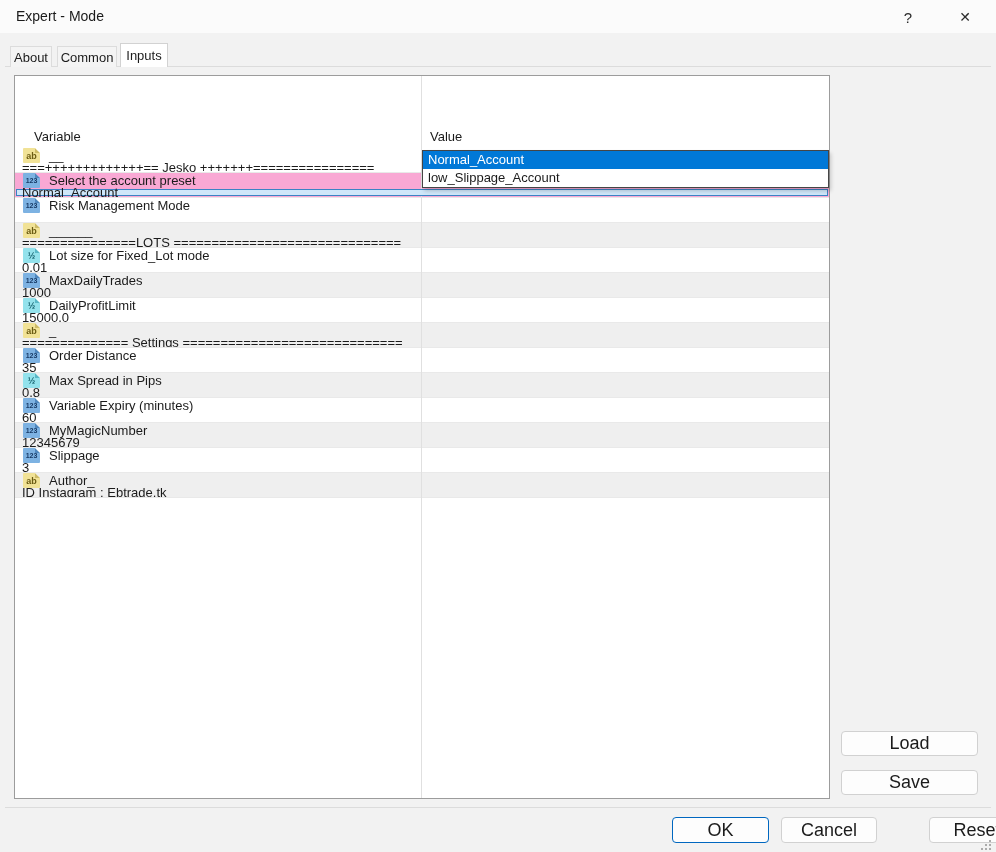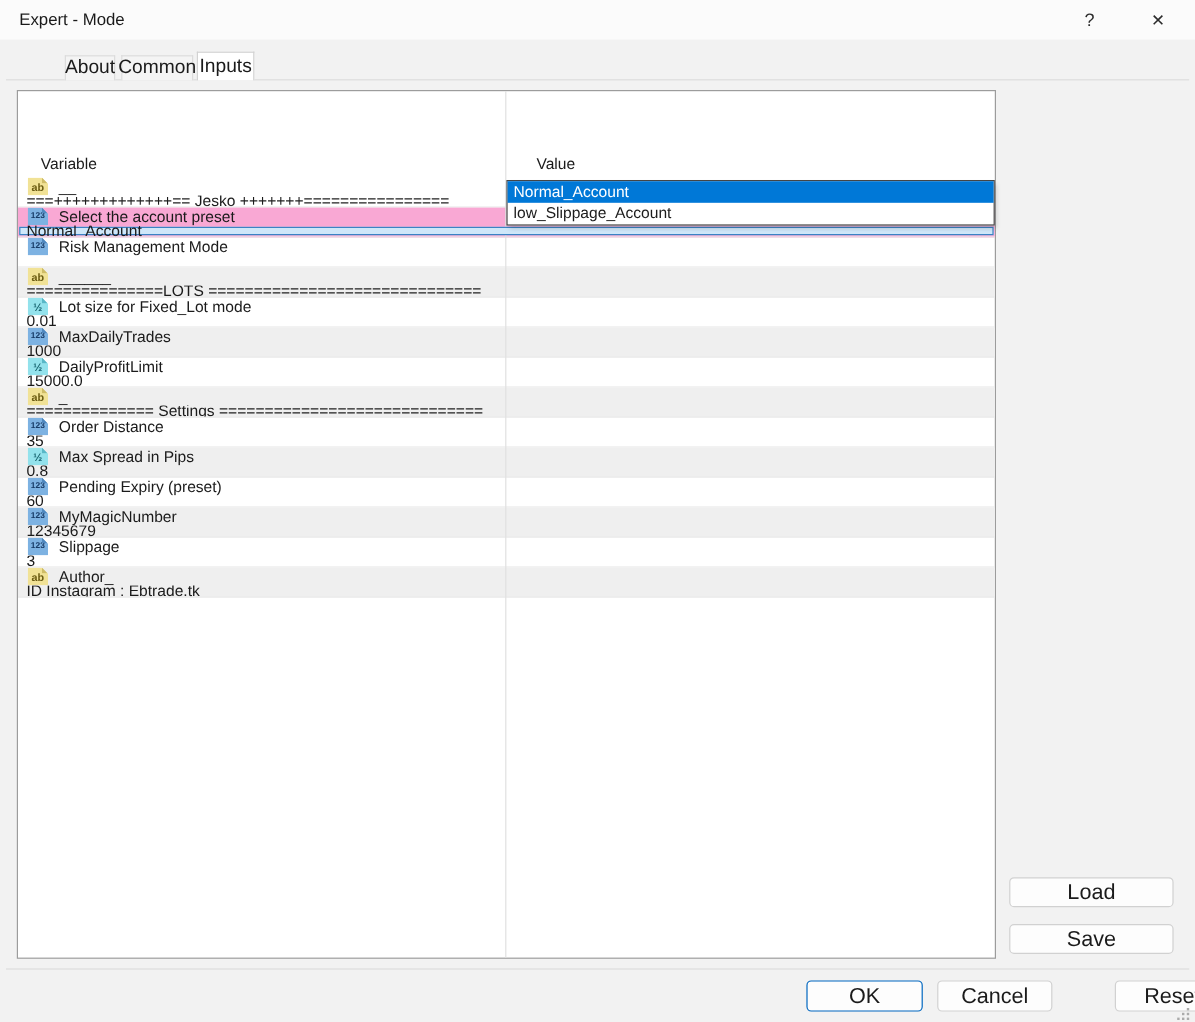--- a/index.html
+++ b/index.html
@@ -9,36 +9,36 @@
   
   .titlebar{position:absolute;left:0;top:0;width:996px;height:33px;background:#fbfbfb;}
   .title{position:absolute;left:16px;top:8px;font-size:14px;color:#1a1a1a;}
   .tb-btn{position:absolute;top:4px;width:26px;height:26px;display:flex;align-items:center;
     justify-content:center;color:#2b2b2b;font-size:15px;}
   .tb-help{left:895px;}
   .tb-close{left:952px;font-size:14px;}
 
   
   .tab{position:absolute;top:46px;height:21px;box-sizing:border-box;background:#f4f4f4;
-    border:1px solid #dcdcdc;border-bottom:none;font-size:16px;display:flex;
-    align-items:center;justify-content:center;z-index:1;margin-left:44px;}
+    border:1px solid #dcdcdc;border-bottom:none;font-size:13px;display:flex;
+    align-items:center;justify-content:center;z-index:1;}
   .tab-about{left:10px;width:42px;}
   .tab-common{left:57px;width:60px;}
   .tab-inputs{left:120px;width:48px;top:43px;height:24px;background:#ffffff;
     border-color:#d2d2d2;z-index:3;}
   .stripline{position:absolute;left:5px;top:66px;width:986px;height:1px;background:#dcdcdc;z-index:0;}
   .page-bottom{position:absolute;left:5px;top:807px;width:986px;height:1px;background:#dcdcdc;}
 
   
   .ptable{position:absolute;left:14px;top:75px;width:816px;height:724px;background:#fff;
     border:1px solid #9c9c9c;box-sizing:border-box;font-size:13px;}
   .coldiv{position:absolute;left:406px;top:0;bottom:0;width:1px;background:#e0e0e0;z-index:1;}
   .thead{display:flex;height:24px;align-items:center;margin-top:48px;}
   .th-var{width:406px;box-sizing:border-box;padding-left:19px;}
-  .th-val{flex:1;padding-left:26px;}
+  .th-val{flex:1;padding-left:9px;}
   .row{display:flex;height:25px;box-sizing:border-box;border-bottom:1px solid #e9e9e9;flex-direction:column;}
   .row.g{background:#efefef;}
   .row.sel{background:#f9a8d4;}
   .cell-var{width:406px;box-sizing:border-box;display:flex;align-items:center;
     padding-left:8px;gap:9px;overflow:hidden;}
   .cell-val{flex:1;position:relative;display:flex;align-items:center;padding-left:7px;
     white-space:nowrap;overflow:hidden;}
 
   
   .picon{position:relative;flex:0 0 auto;width:17px;height:15px;display:flex;align-items:center;
@@ -186,21 +186,21 @@
       <div class="cell-var">
         <span class="picon half">½</span>
         <span>Max Spread in Pips</span>
       </div>
       <div class="cell-val">0.8</div>
     </div>
 
     <div class="row">
       <div class="cell-var">
         <span class="picon num">123</span>
-        <span>Pending Expiry (preset)</span>
+        <span>Variable Expiry (minutes)</span>
       </div>
       <div class="cell-val">60</div>
     </div>
 
     <div class="row g">
       <div class="cell-var">
         <span class="picon num">123</span>
         <span>MyMagicNumber</span>
       </div>
       <div class="cell-val">12345679</div>

